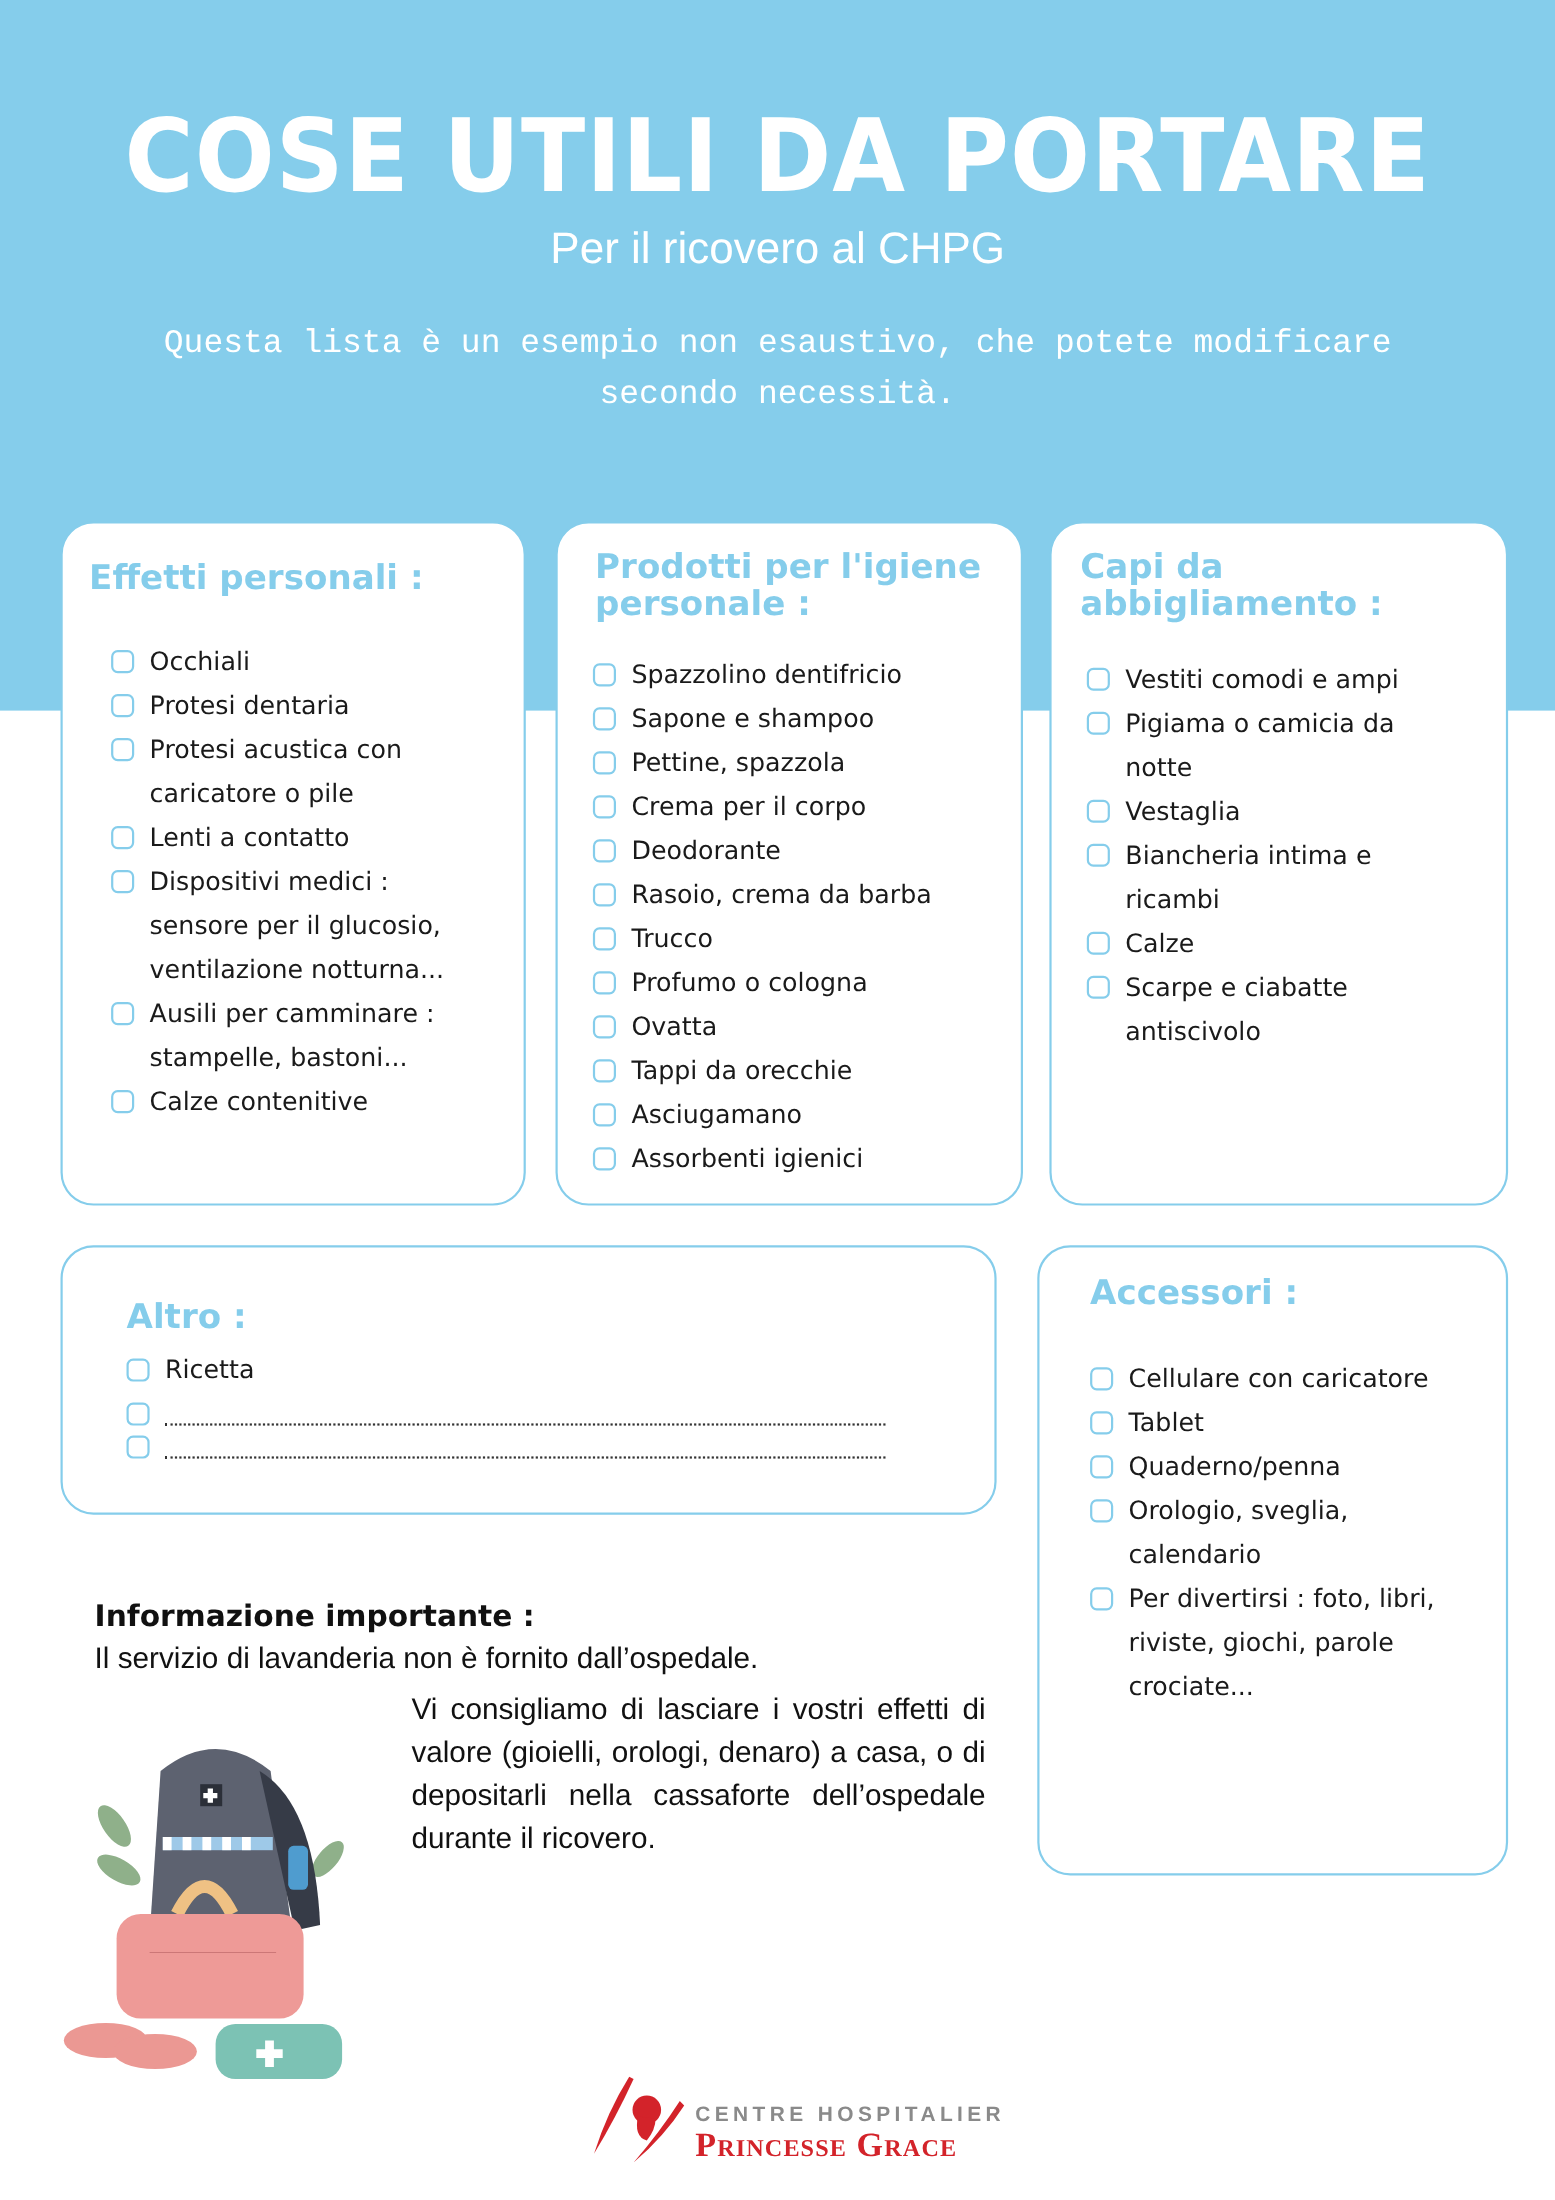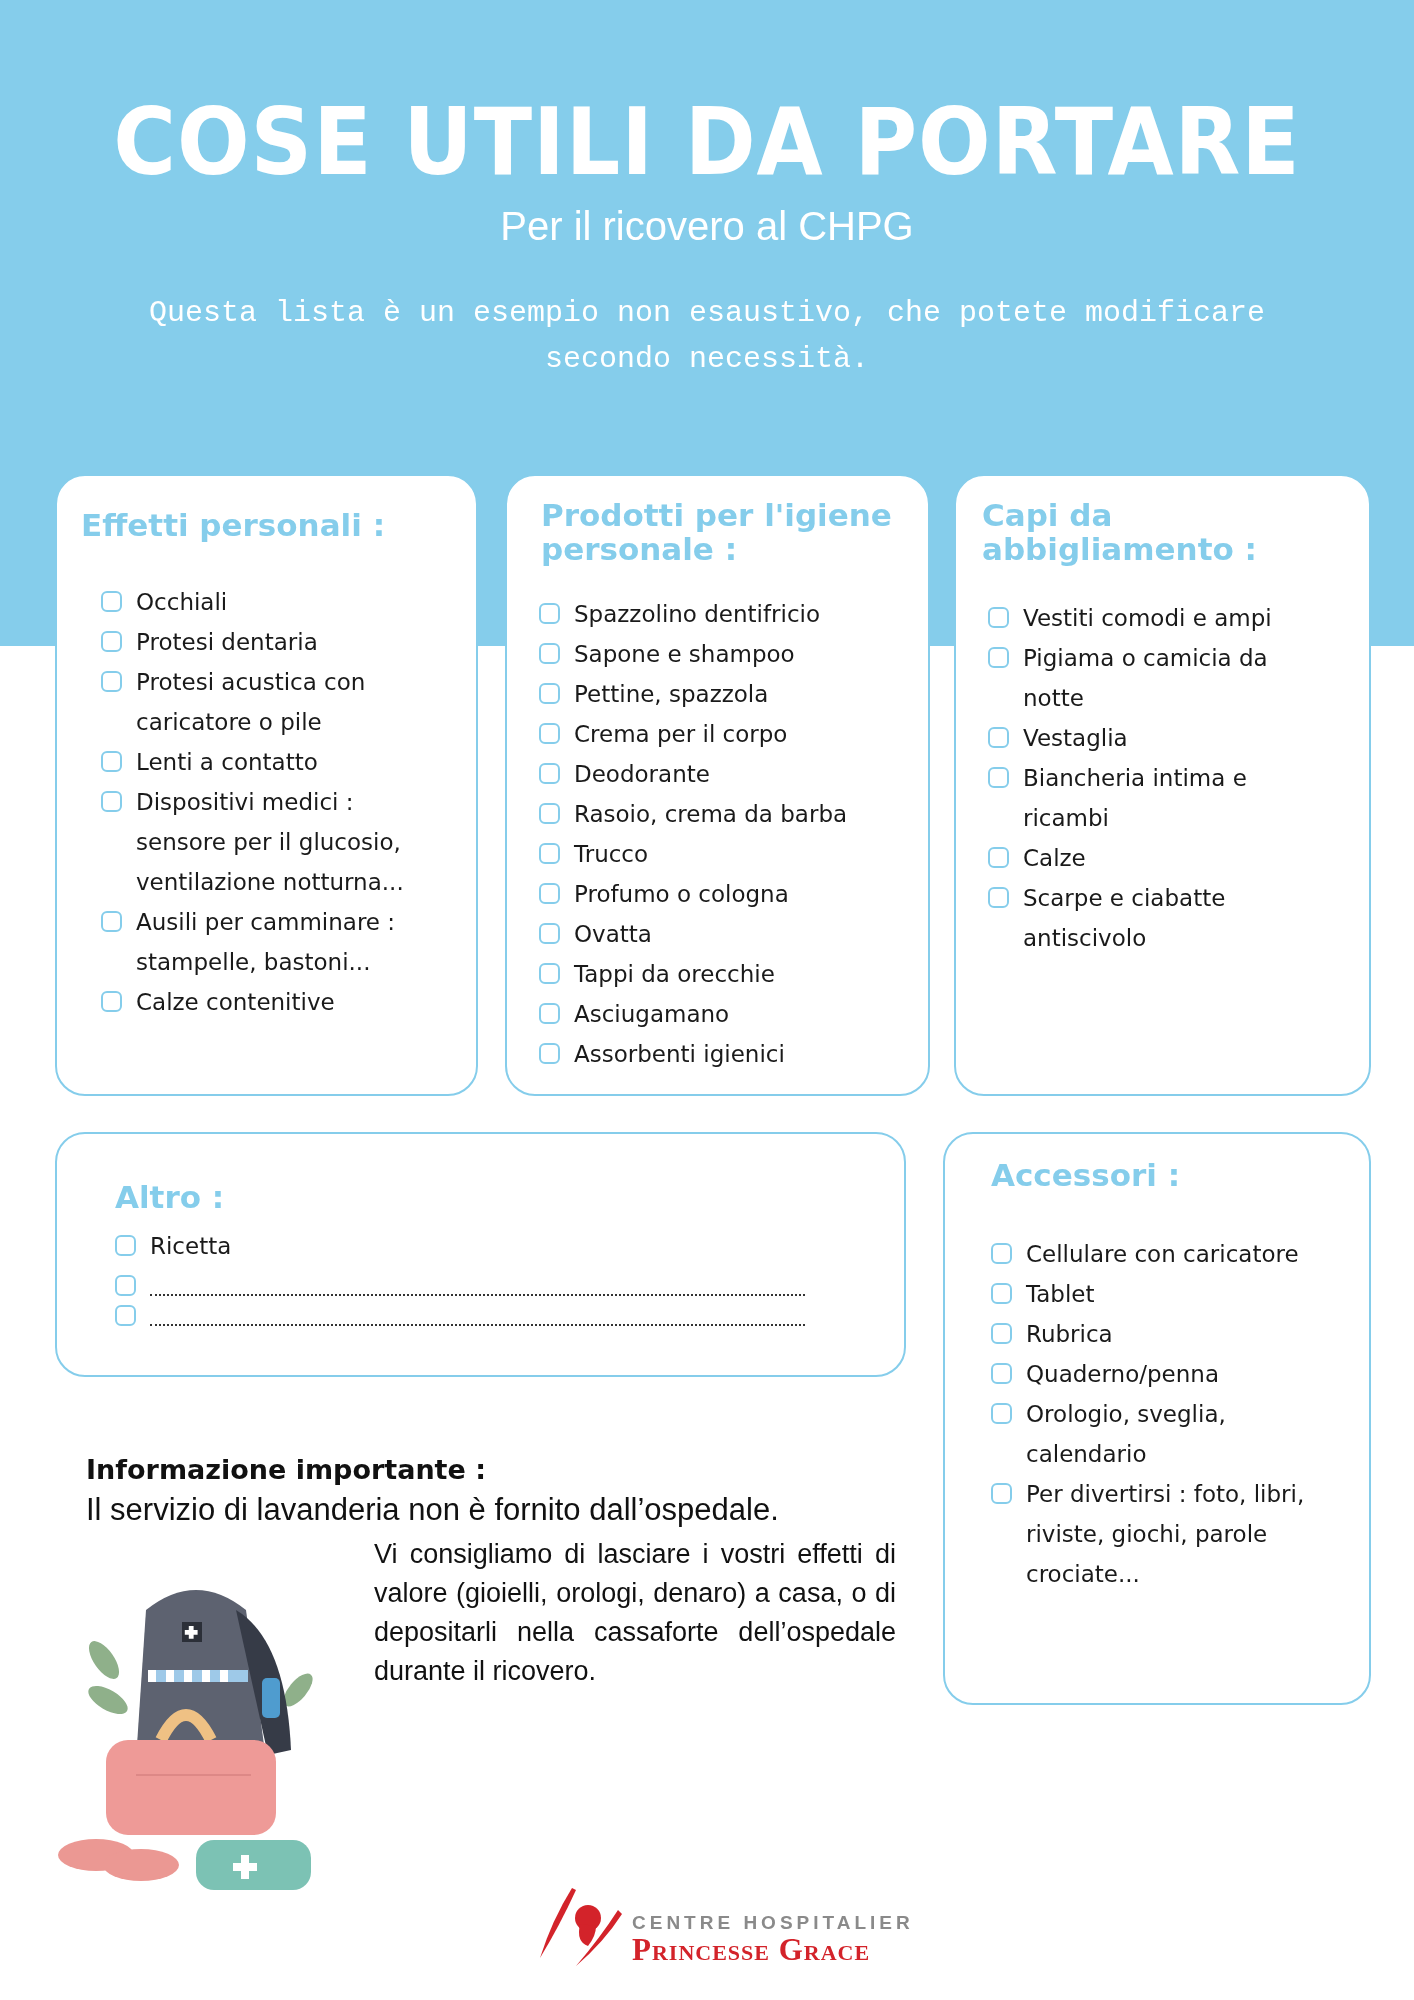--- a/index.html
+++ b/index.html
@@ -38,21 +38,21 @@
     margin: 9px 14px 0 0; box-sizing: border-box; background: #fff;
   }
   .txt { flex: 1 1 auto; }
   .dotted { flex: 1 1 auto; border-bottom: 2px dotted #333; height: 28px; margin-right: 10px; }
 
   .info-title {
     position: absolute; left: 86px; top: 1454px; font-weight: bold; font-size: 27px;
     font-family: "DejaVu Sans", sans-serif; color: #111;
   }
   .info-line {
-    position: absolute; left: 86px; top: 1492px; font-size: 31px; font-family: "Liberation Sans", sans-serif; color: #111;
+    position: absolute; left: 86px; top: 1492px; font-size: 27px; font-family: "Liberation Sans", sans-serif; color: #111;
   }
   .info-para {
     position: absolute; left: 374px; top: 1535px; width: 522px; font-size: 27px; line-height: 39px;
     font-family: "Liberation Sans", sans-serif; text-align: justify; color: #111;
   }
   .illustration { position: absolute; left: 36px; top: 1570px; width: 300px; height: 330px; }
   .logo { position: absolute; left: 530px; top: 1880px; width: 390px; height: 90px; }
   .logo-line1 {
     position: absolute; left: 102px; top: 32px; font-size: 19px; letter-spacing: 4px;
     color: #8a8a8a; font-weight: bold; font-family: Liberation Sans, sans-serif;
@@ -209,24 +209,20 @@
 <div class="card" style="left:943px; top:1132px; width:428px; height:573px;">
   <div class="card-title" style="left:46px; top:24px;">Accessori :</div>
   <ul class="list" style="left:46px; top:100px; width:340px;">
       <li class="item">
         <span class="cb"></span>
         <span class="txt">Cellulare con caricatore</span>
       </li>
       <li class="item">
         <span class="cb"></span>
         <span class="txt">Tablet</span>
-      </li>
-      <li class="item">
-        <span class="cb"></span>
-        <span class="txt">Rubrica</span>
       </li>
       <li class="item">
         <span class="cb"></span>
         <span class="txt">Quaderno/penna</span>
       </li>
       <li class="item">
         <span class="cb"></span>
         <span class="txt">Orologio, sveglia, calendario</span>
       </li>
       <li class="item">

